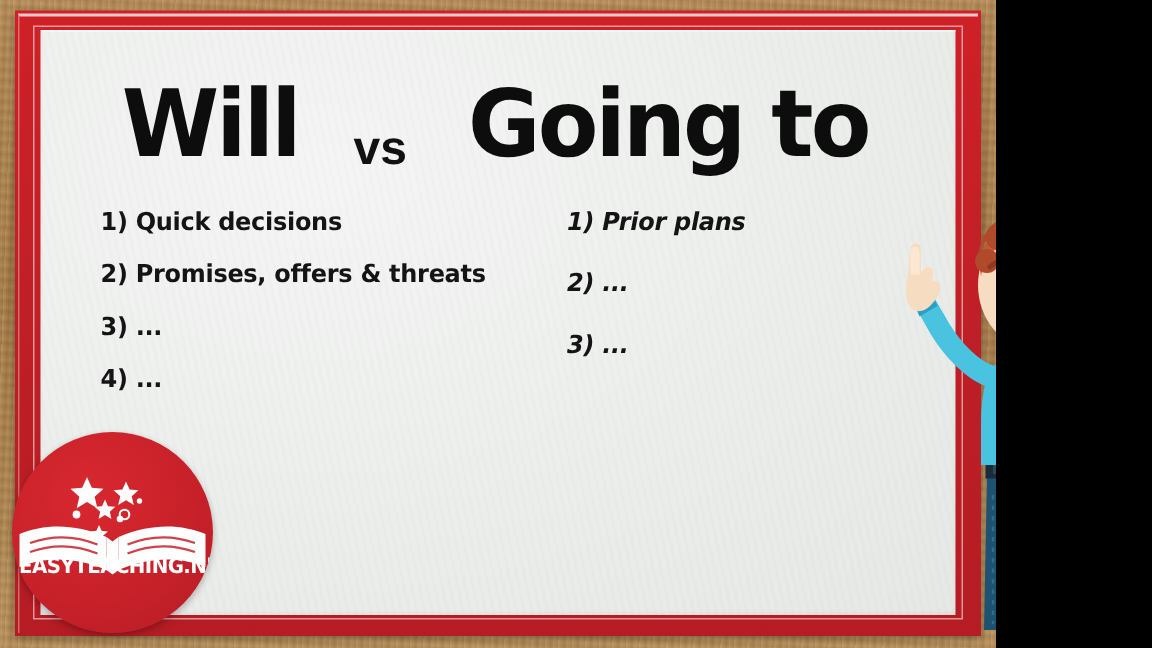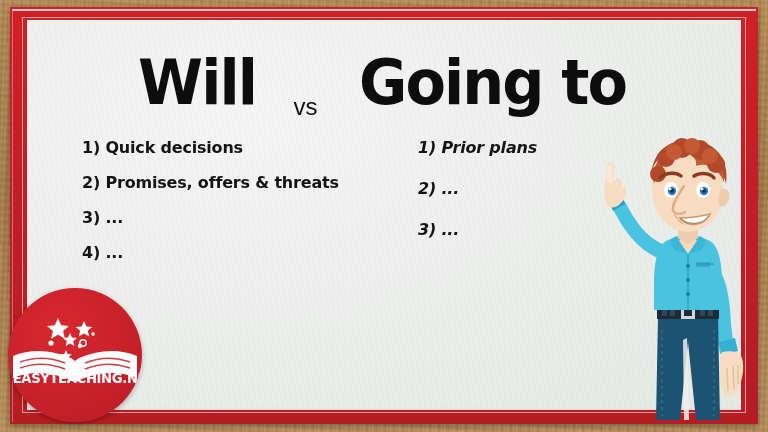--- a/index.html
+++ b/index.html
@@ -2,21 +2,21 @@
 <html><head>
 <meta charset="utf-8">
 <style>
   html, body {
     margin: 0;
     padding: 0;
     background: #000;
   }
   #stage {
     position: relative;
-    width: 768px;
+    width: 664px;
     height: 432px;
     overflow: hidden;
     font-family: "Liberation Sans", sans-serif;
     background: #b3864f;
   }
 
   
   .wood {
     position: absolute;
     inset: 0;
@@ -89,41 +89,41 @@
     font-family: "DejaVu Sans", sans-serif;
     font-weight: 700;
     font-size: 62px;
     letter-spacing: -2px;
     color: #0d0d0d;
     line-height: 1;
     transform: scaleX(0.95);
   }
   .title-vs {
     font-family: "Liberation Sans", sans-serif;
-    font-weight: 400;
-    font-size: 24px;
+    font-weight: 700;
+    font-size: 32px;
     color: #111;
     letter-spacing: 0px;
     line-height: 1;
     position: relative;
-    top: 24px;
+    top: 15px;
   }
 
   
   .columns {
     position: absolute;
     left: 0; right: 0;
     top: 138px;
     display: flex;
     z-index: 4;
   }
   .col {
     box-sizing: border-box;
   }
-  .col-left { width: 340px; padding-left: 42px; margin-left: 40px; }
+  .col-left { width: 340px; padding-left: 67px; }
   .col-right { width: 300px; padding-left: 38px; font-style: italic; }
 
   .bullet {
     font-family: "DejaVu Sans", sans-serif;
     font-weight: 700;
     font-size: 16.5px;
     color: #141414;
     letter-spacing: -0.2px;
     margin-bottom: 16px;
     white-space: nowrap;

